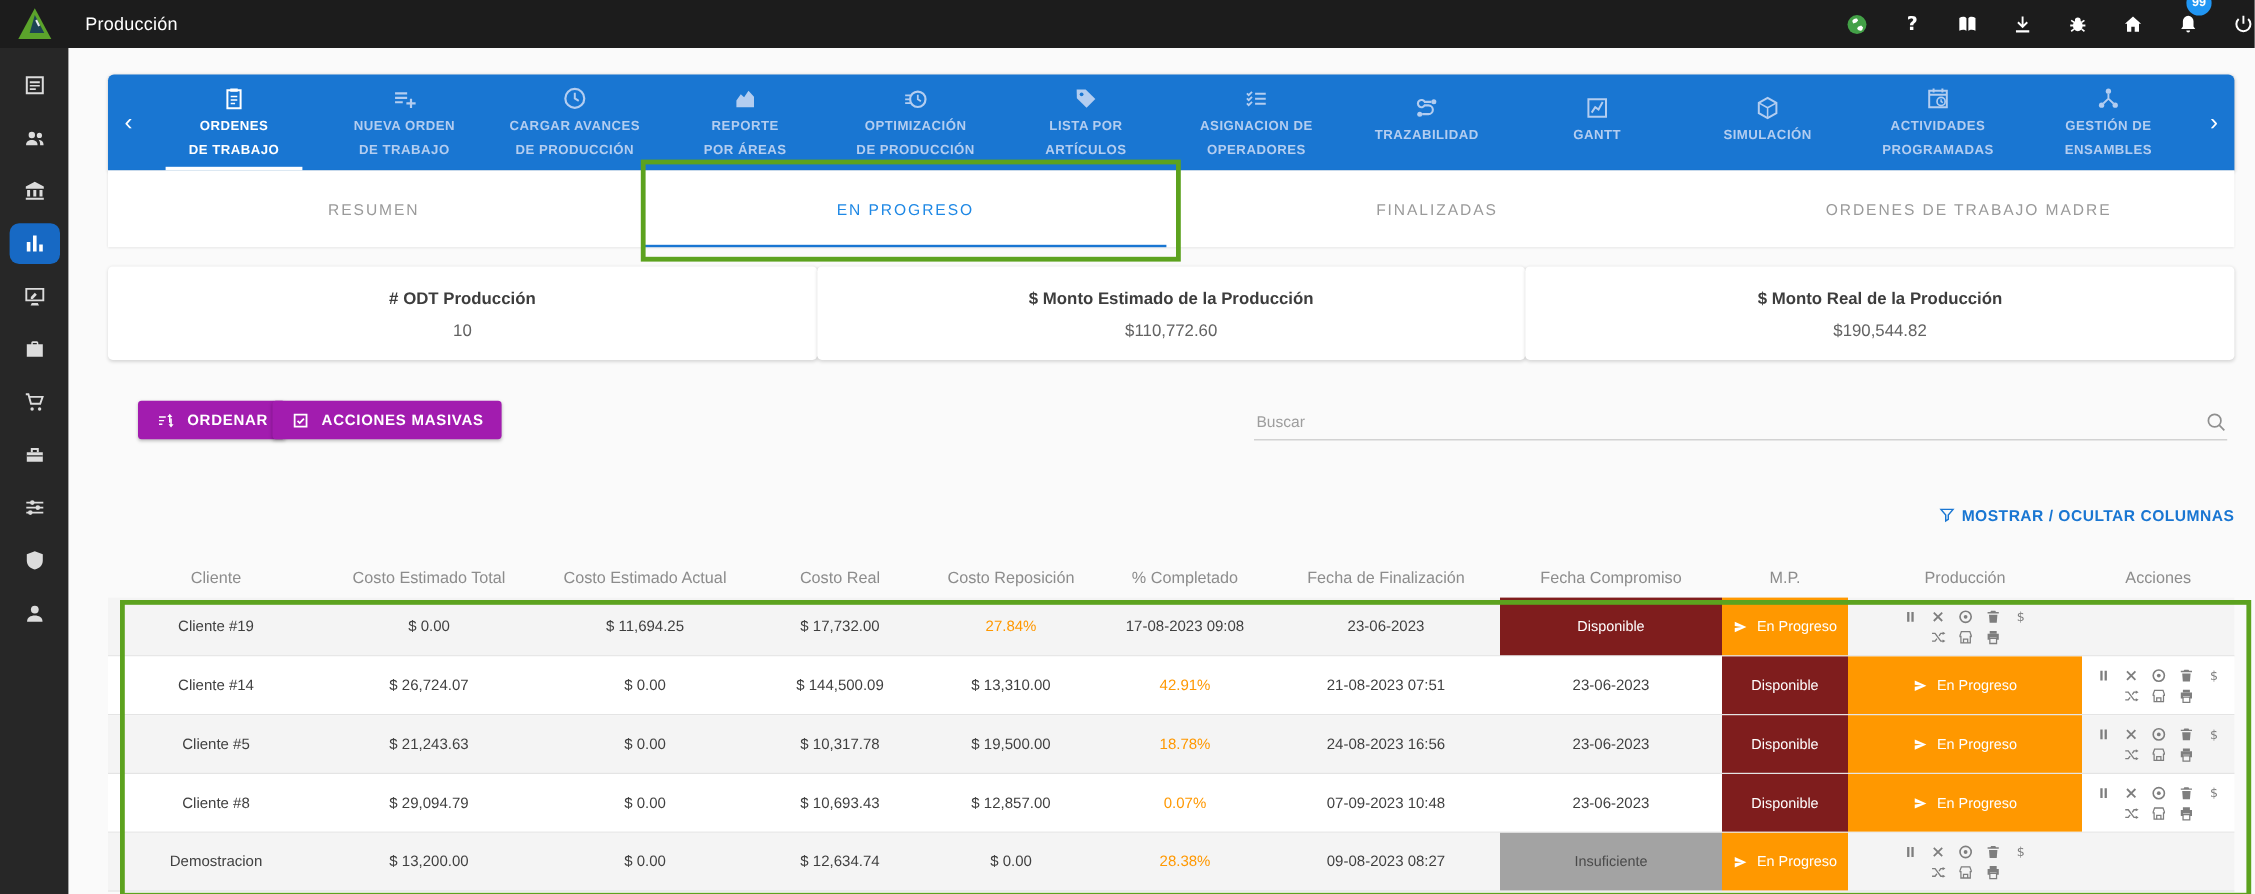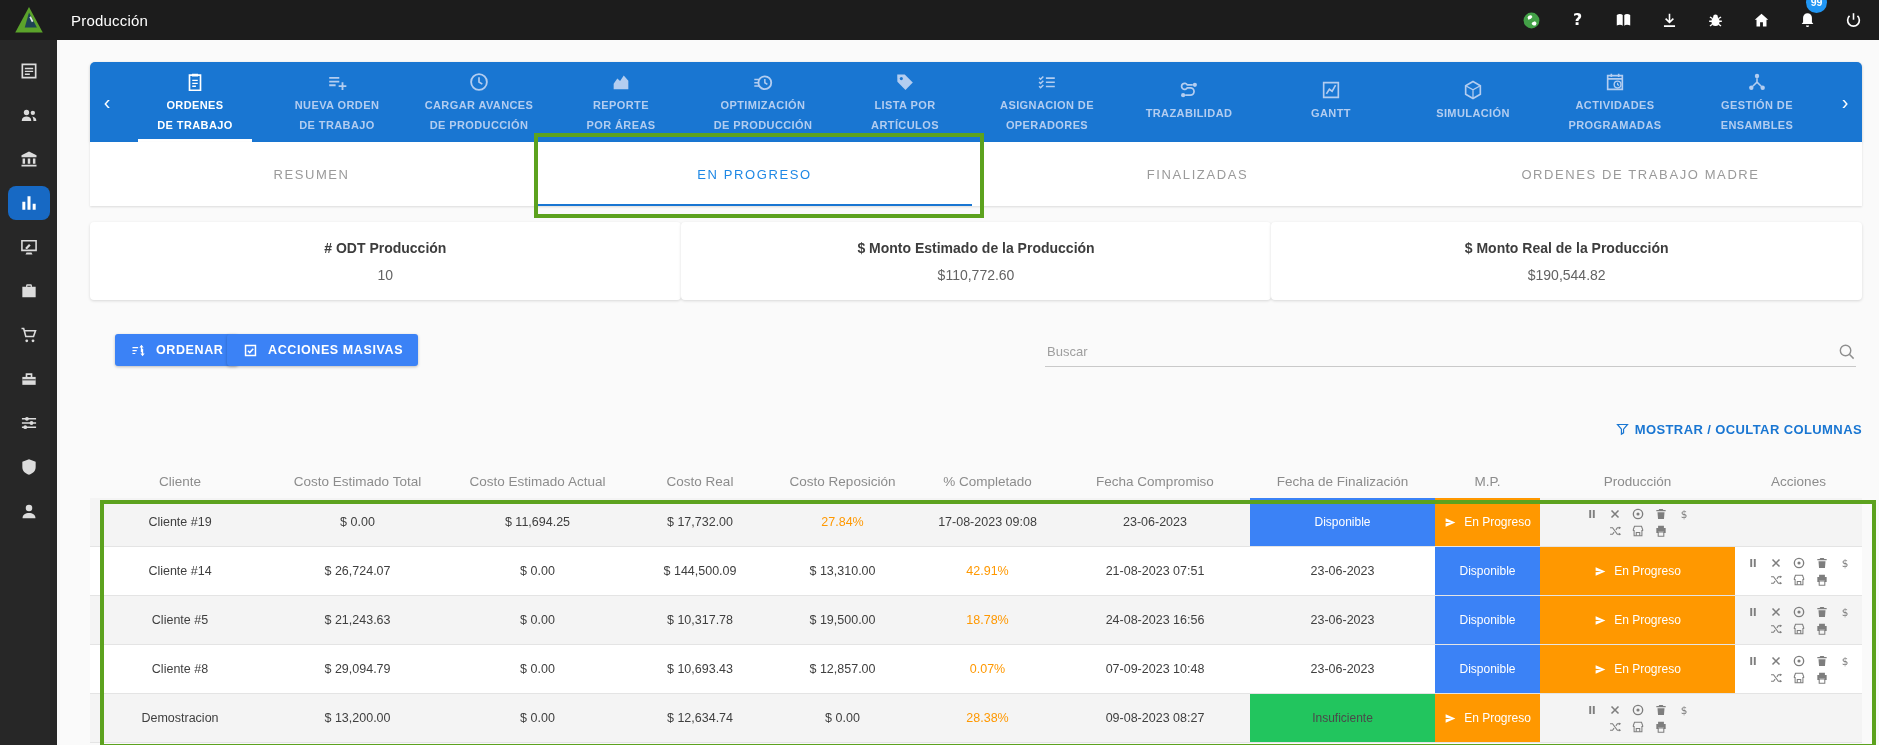--- a/index.html
+++ b/index.html
@@ -10,21 +10,21 @@
   }
   svg{display:block}
   .sym{position:absolute;width:0;height:0;overflow:hidden}
 
   
   .topbar{position:absolute;top:0;left:0;right:0;height:40px;background:#1c1c1c;
     display:flex;align-items:center;color:#fff;z-index:30}
   .logo{width:57px;display:flex;justify-content:center;align-items:center}
   .logo svg{width:30px;height:30px}
   .tb-title{font-size:15px;margin-left:14px;letter-spacing:.2px}
-  .tb-icons{margin-left:auto;display:flex;align-items:center;gap:27px;padding-right:16px}
+  .tb-icons{margin-left:auto;display:flex;align-items:center;gap:27px;}
   .tb-ic{width:19px;height:19px;color:#fff;cursor:pointer;position:relative}
   .tb-ic svg{width:19px;height:19px;fill:currentColor}
   .badge{position:absolute;top:-19px;right:-10px;width:21px;height:21px;border-radius:50%;
     background:#2196f3;color:#fff;font-size:10.5px;display:flex;align-items:center;justify-content:center;font-weight:bold}
 
   
   .sidebar{position:absolute;top:40px;left:0;bottom:0;width:57px;background:#272727;
     display:flex;flex-direction:column;align-items:center;padding-top:14px;gap:10px;z-index:20}
   .sb-item{width:42px;height:34px;display:flex;align-items:center;justify-content:center;
     color:#dcdcdc;border-radius:8px;cursor:pointer}
@@ -59,21 +59,21 @@
   .anno-table{left:100px;top:500px;width:1768px;height:240px}
 
   
   .cards{position:absolute;left:90px;top:222px;width:1772px;display:flex;}
   .card{flex:1;height:78px;background:#fff;border-radius:4px;box-shadow:0 1px 3px rgba(0,0,0,.14);
     display:flex;flex-direction:column;align-items:center;justify-content:center;gap:11px}
   .card .c-title{font-size:14px;font-weight:bold;color:#3d3d3d}
   .card .c-value{font-size:14px;color:#636363}
 
   
-  .btn{position:absolute;top:334px;height:32px;background:#3b82f6;color:#fff;border:none;
+  .btn{position:absolute;top:334px;height:32px;background:#a21caf;color:#fff;border:none;
     border-radius:3px;font-family:inherit;font-size:12.5px;font-weight:bold;letter-spacing:.6px;
     display:flex;align-items:center;gap:9px;padding:0 15px;cursor:pointer;
     box-shadow:0 1px 3px rgba(0,0,0,.25)}
   .btn svg{width:17px;height:17px;fill:#fff}
   .btn.sort{left:115px}
   .btn.bulk{left:227px}
 
   .search{position:absolute;left:1045px;top:336px;width:811px;height:30px;
     border-bottom:1px solid #c9c9c9;display:flex;align-items:center}
   .search input{flex:1;border:none;outline:none;background:transparent;font-family:inherit;
@@ -87,22 +87,22 @@
 
   
   .table{position:absolute;left:90px;top:464px;width:1772px}
   .thead,.tr{display:grid;grid-template-columns:180px 175px 185px 140px 145px 145px 190px 185px 105px 195px 127px}
   .thead{height:34px}
   .th{display:flex;align-items:center;justify-content:center;color:#8c8c8c;font-size:13.5px}
   .tr{height:48px;background:#fff;border-bottom:1px solid #e4e4e4}
   .tr.alt{background:#f4f4f4}
   .td{display:flex;align-items:center;justify-content:center;font-size:12.5px;color:#3f3f3f}
   .td.pct{color:#ff9800}
-  .td.mp{font-size:12px;color:#fff;background:#3b82f6}
-  .td.mp.warn{background:#22c55e;color:#4a4a4a}
+  .td.mp{font-size:12px;color:#fff;background:#7f1d1d}
+  .td.mp.warn{background:#a3a3a3;color:#4a4a4a}
   .td.prod{font-size:12px;color:#fff;background:#ff9800;gap:7px}
   .td.prod svg{width:13px;height:13px;fill:#fff}
   .td.actions{flex-direction:column;justify-content:center;gap:3px}
   .arow{display:flex;gap:9px;justify-content:center}
   .ab{width:14px;height:14px;color:#7e7e7e;cursor:pointer}
   .ab svg{width:14px;height:14px;fill:currentColor}
 </style>
 </head>
 <body>
 
@@ -546,22 +546,22 @@
 </div>
 
 <div class="table">
   <div class="thead">
     <span class="th">Cliente</span>
     <span class="th">Costo Estimado Total</span>
     <span class="th">Costo Estimado Actual</span>
     <span class="th">Costo Real</span>
     <span class="th">Costo Reposición</span>
     <span class="th">% Completado</span>
+    <span class="th">Fecha de Finalización</span>
     <span class="th">Fecha Compromiso</span>
-    <span class="th">Fecha de Finalización</span>
     <span class="th">M.P.</span>
     <span class="th">Producción</span>
     <span class="th">Acciones</span>
   </div>
 
   <div class="tr alt">
     <span class="td">Cliente #19</span>
     <span class="td">$ 0.00</span>
     <span class="td">$ 11,694.25</span>
     <span class="td">$ 17,732.00</span>

